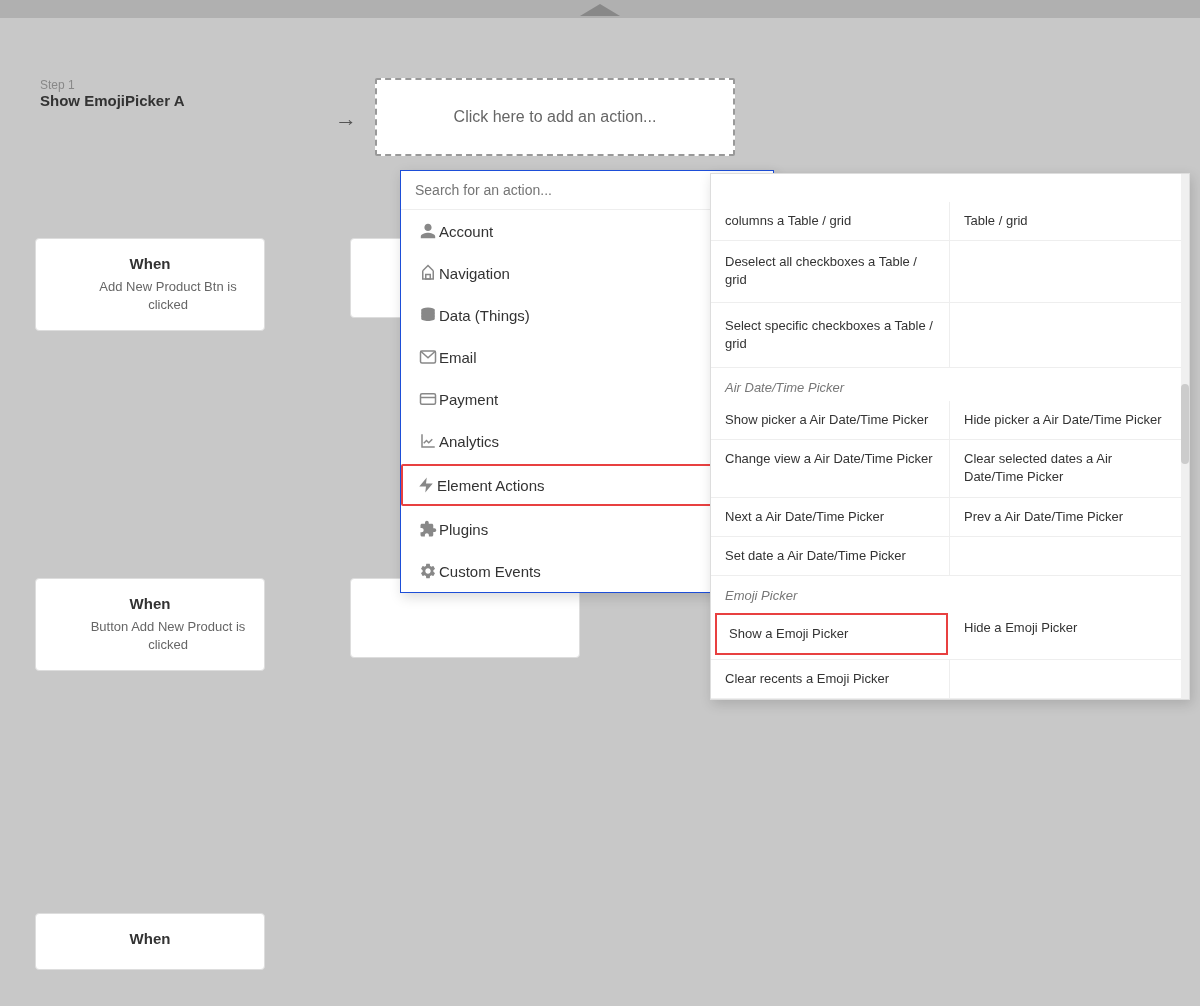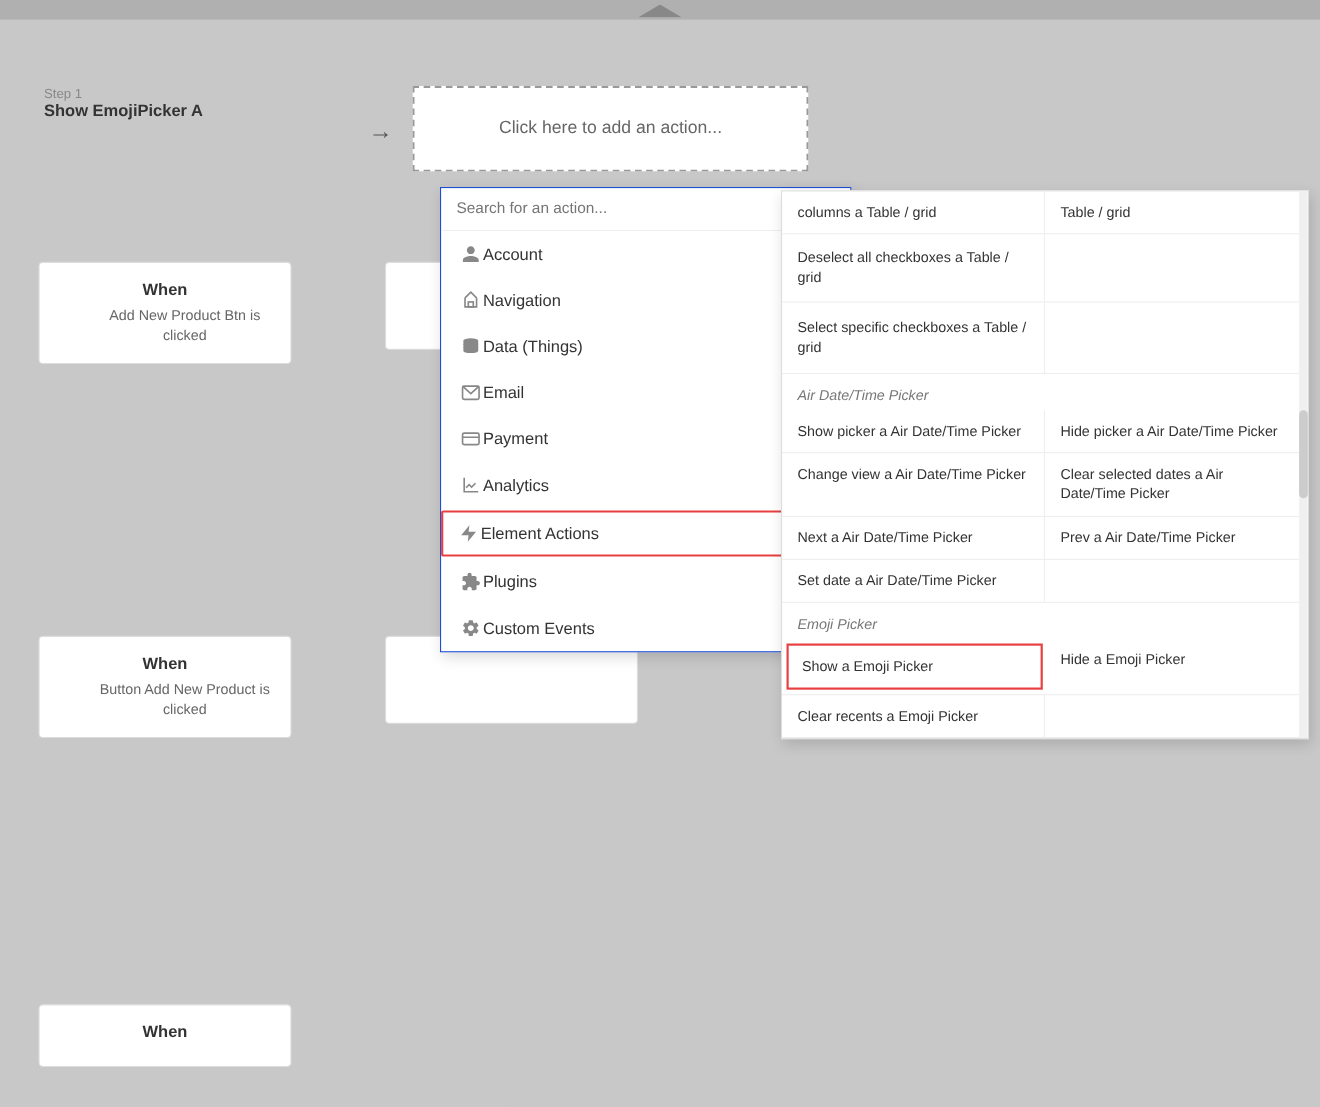--- a/index.html
+++ b/index.html
@@ -183,20 +183,21 @@
       border: 1px solid #ddd;
       box-shadow: 2px 4px 12px rgba(0,0,0,0.15);
       z-index: 100;
       overflow: hidden;
     }
 
     .actions-content {
       padding: 0;
       overflow-y: auto;
       max-height: 820px;
+      margin-top: 28px;
     }
 
     .section-header {
       font-size: 13px;
       color: #777;
       padding: 10px 14px 6px 14px;
       border-bottom: 1px solid #eee;
     }
     .section-header.italic {
       font-style: italic;

